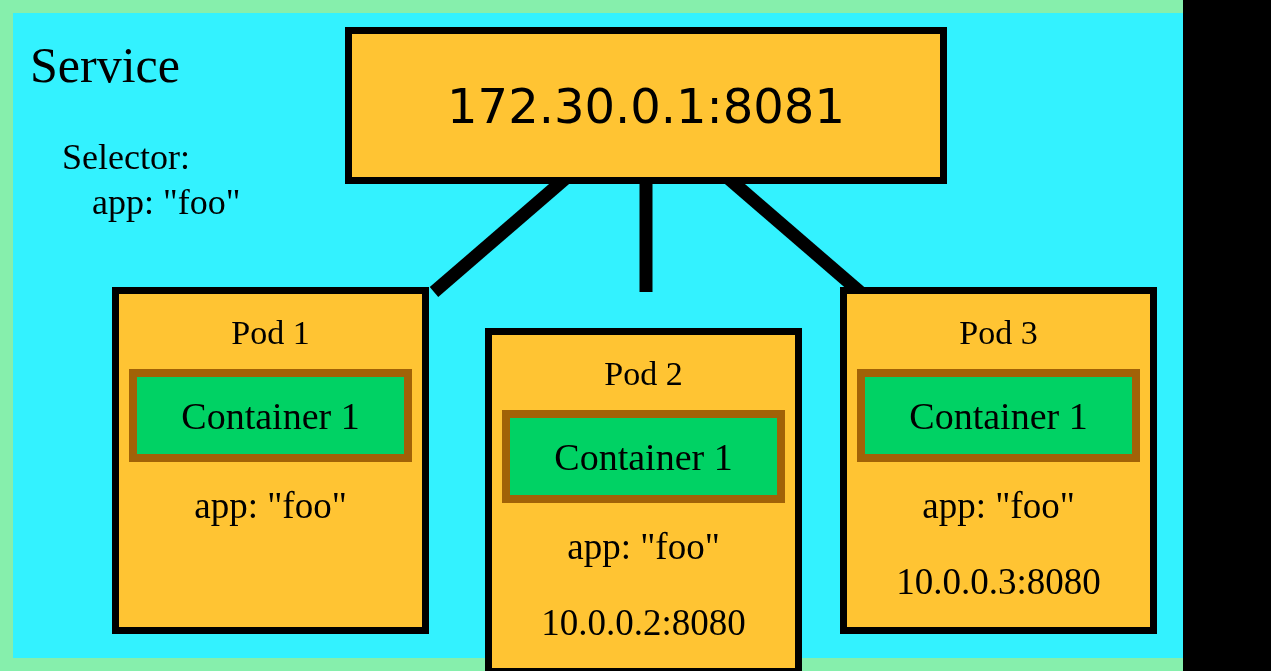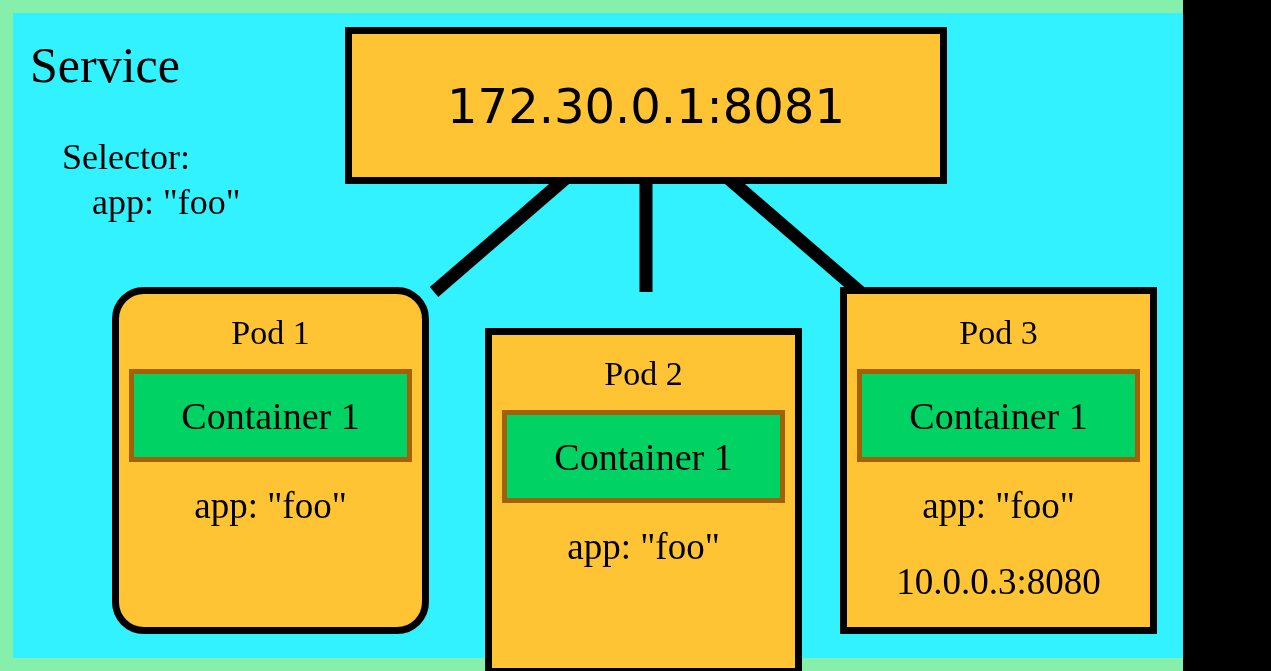--- a/index.html
+++ b/index.html
@@ -80,34 +80,34 @@
   }
   .pod-box {
     top: 287px;
     width: 317px;
     height: 347px;
     z-index: 3;
     display: flex;
     flex-direction: column;
     align-items: center;
   }
-  #pod-box-1 { left: 112px; border-radius: 32px; }
+  #pod-box-1 { left: 112px; }
   #pod-box-2 { left: 485px; margin-top: 41px; }
   #pod-box-3 { left: 840px; }
 
   .pod-title {
     font-size: 34px;
     line-height: 38px;
     color: #000000;
     margin-top: 20px;
     white-space: nowrap;
   }
   .container-box {
     box-sizing: border-box;
-    border: 5px solid #a16207;
+    border: 8px solid #a16207;
     background: #00D264;
     width: 283px;
     height: 93px;
     margin-top: 17px;
     display: flex;
     align-items: center;
     justify-content: center;
   }
   .container-label {
     font-size: 38px;
@@ -170,20 +170,21 @@
     </div>
     <div class="pod-selector">app: "foo"</div>
   </div>
 
   <div class="box pod-box" id="pod-box-2">
     <div class="pod-title">Pod 2</div>
     <div class="container-box">
       <span class="container-label">Container 1</span>
     </div>
     <div class="pod-selector">app: "foo"</div>
+    <div class="pod-endpoint">10.0.0.2:8080</div>
   </div>
 
   <div class="box pod-box" id="pod-box-3">
     <div class="pod-title">Pod 3</div>
     <div class="container-box">
       <span class="container-label">Container 1</span>
     </div>
     <div class="pod-selector">app: "foo"</div>
     <div class="pod-endpoint">10.0.0.3:8080</div>
   </div>

